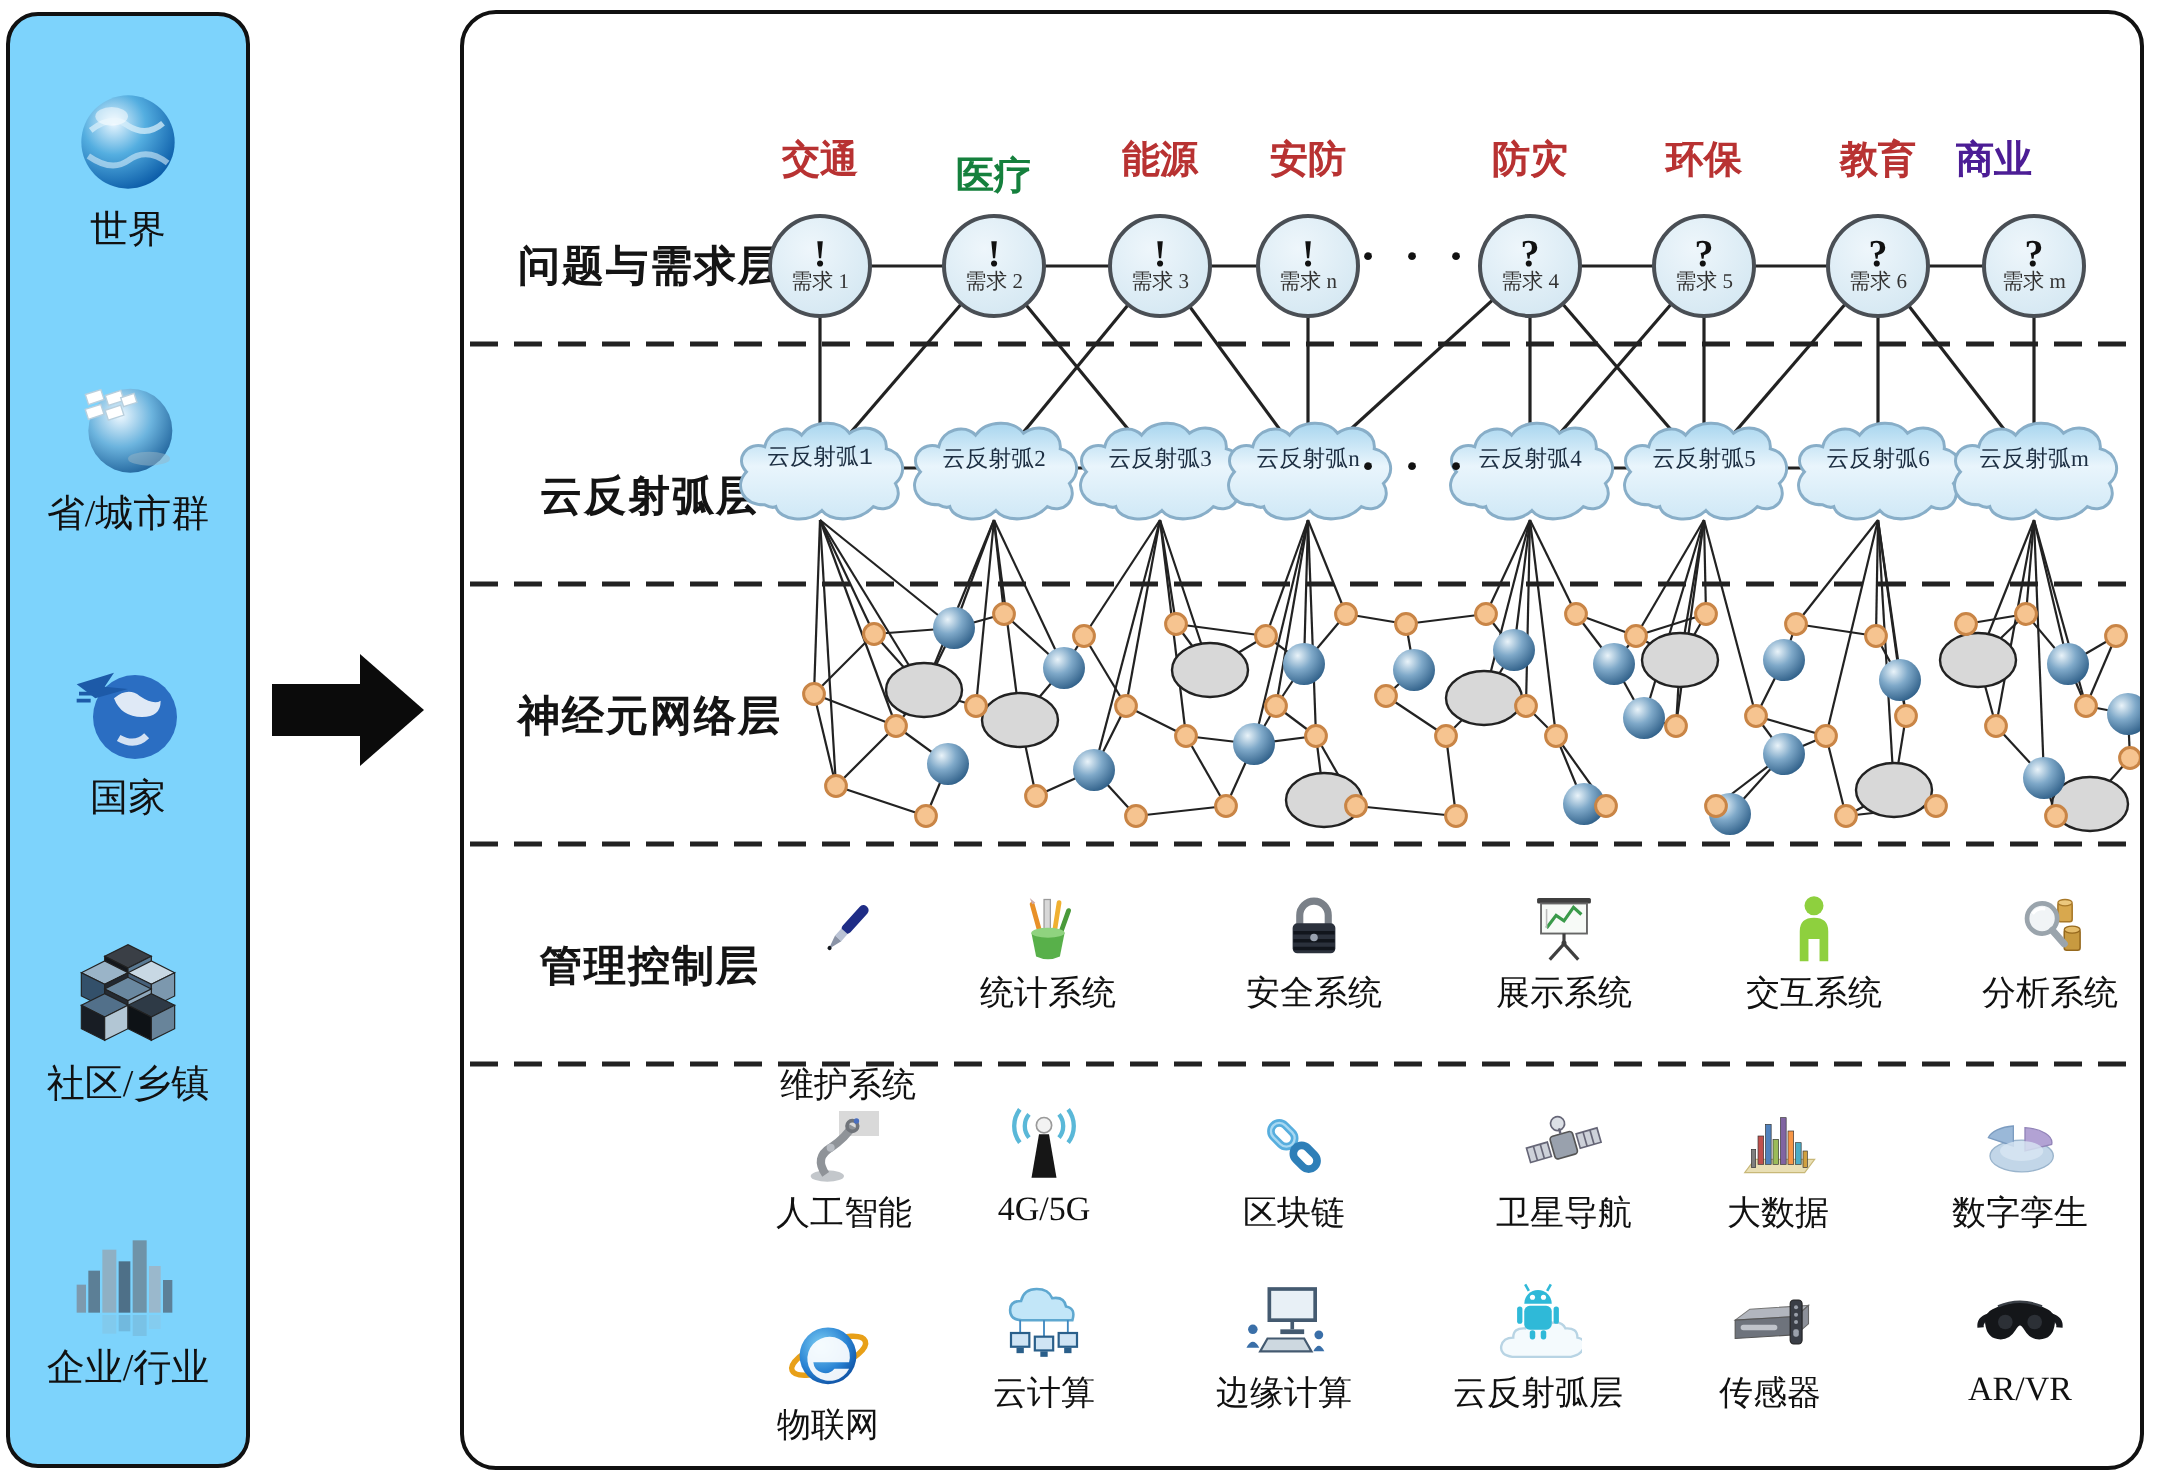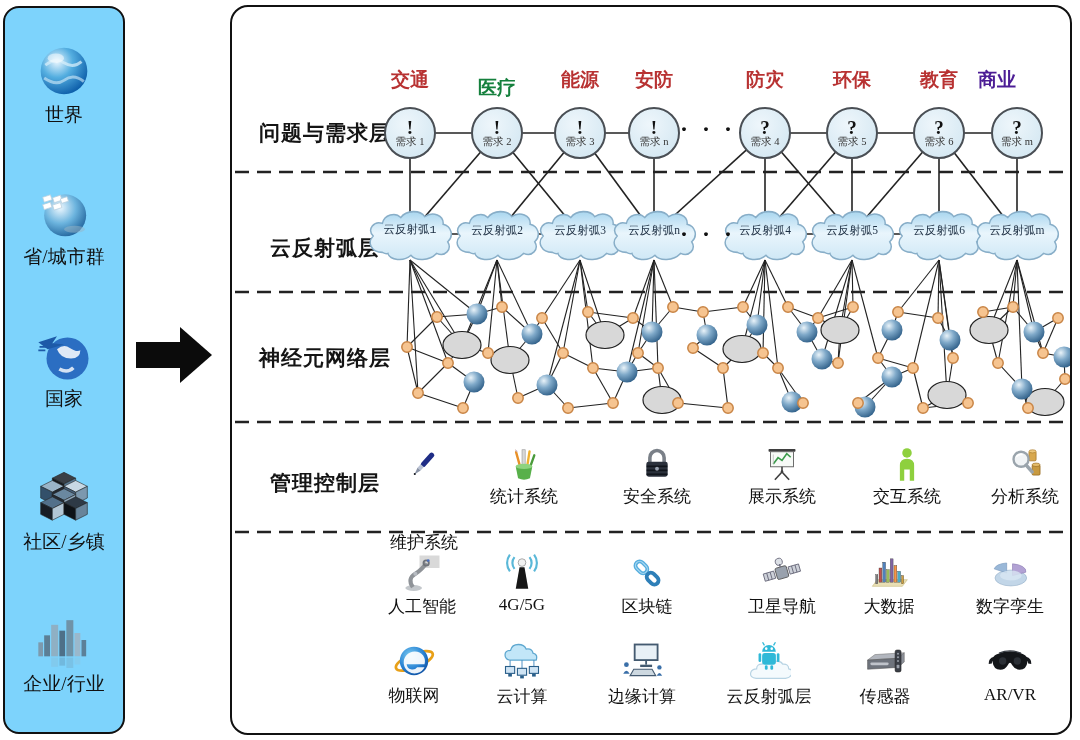--- a/index.html
+++ b/index.html
@@ -843,21 +843,21 @@
           <div class="it-label">大数据</div>
         </div>
         <div class="item" style="left: 720px; top: 546px;">
           <svg width="40" height="40" class="it-icon">
             <use href="#pie-chart-icon"></use>
           </svg>
           <div class="it-label">数字孪生</div>
         </div>
       </div>
     <div id="tech-row2">
-        <div class="item" style="left: 124px; top: 631px;">
+        <div class="item" style="left: 124px; top: 648px;">
           <svg width="44" height="44" class="it-icon">
             <use href="#internet-globe-icon"></use>
           </svg>
           <div class="it-label">物联网</div>
         </div>
         <div class="item" style="left: 232px; top: 632px;">
           <svg width="44" height="44" class="it-icon">
             <use href="#cloud-computing-icon"></use>
           </svg>
           <div class="it-label">云计算</div>

